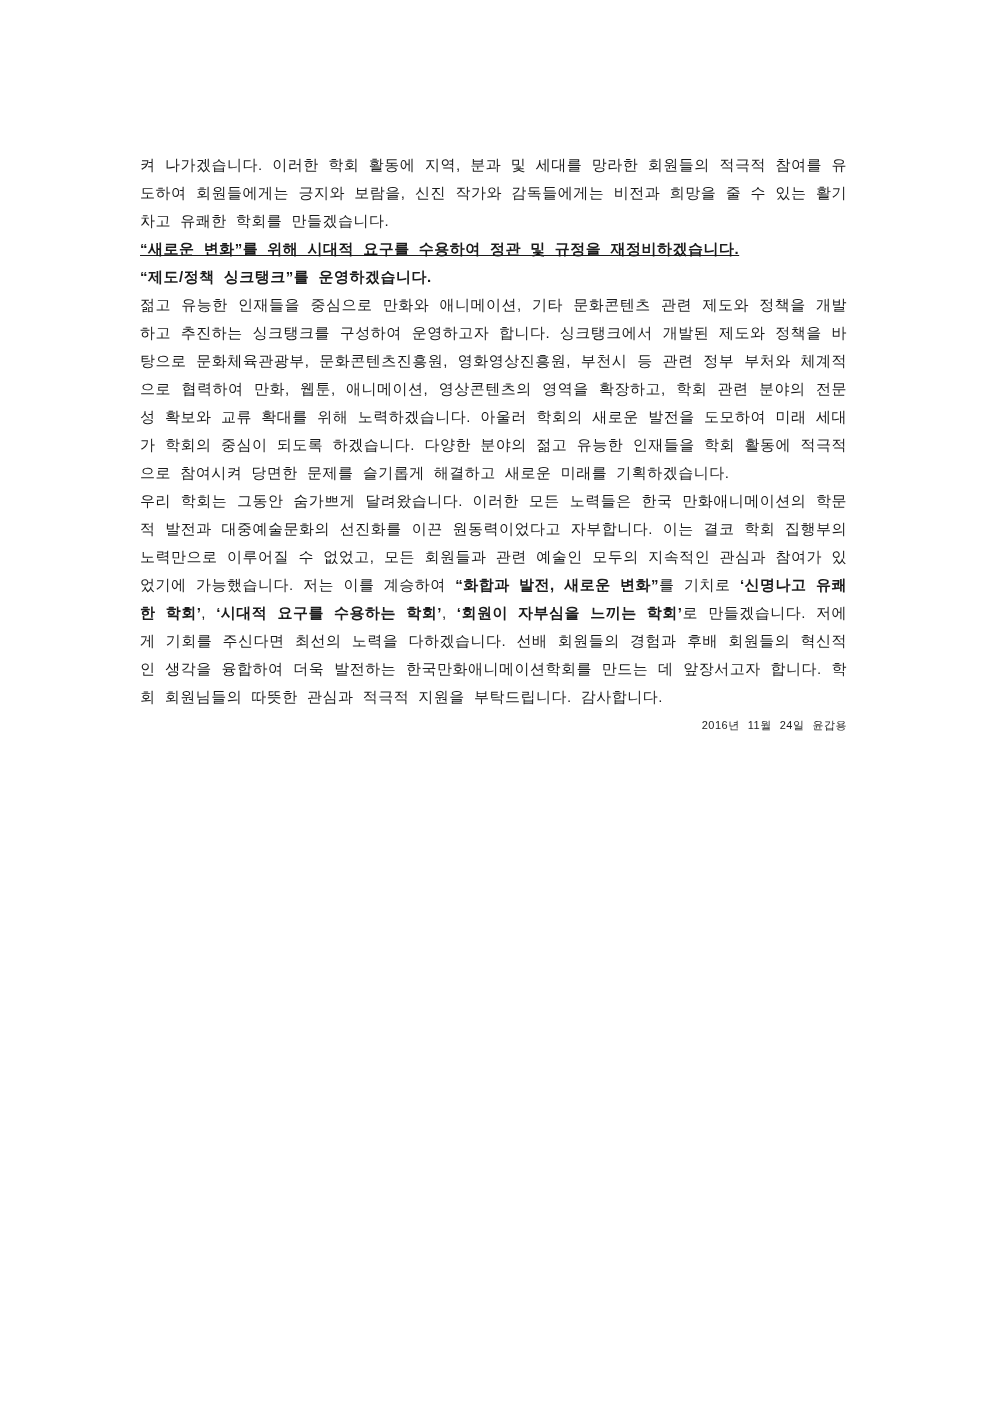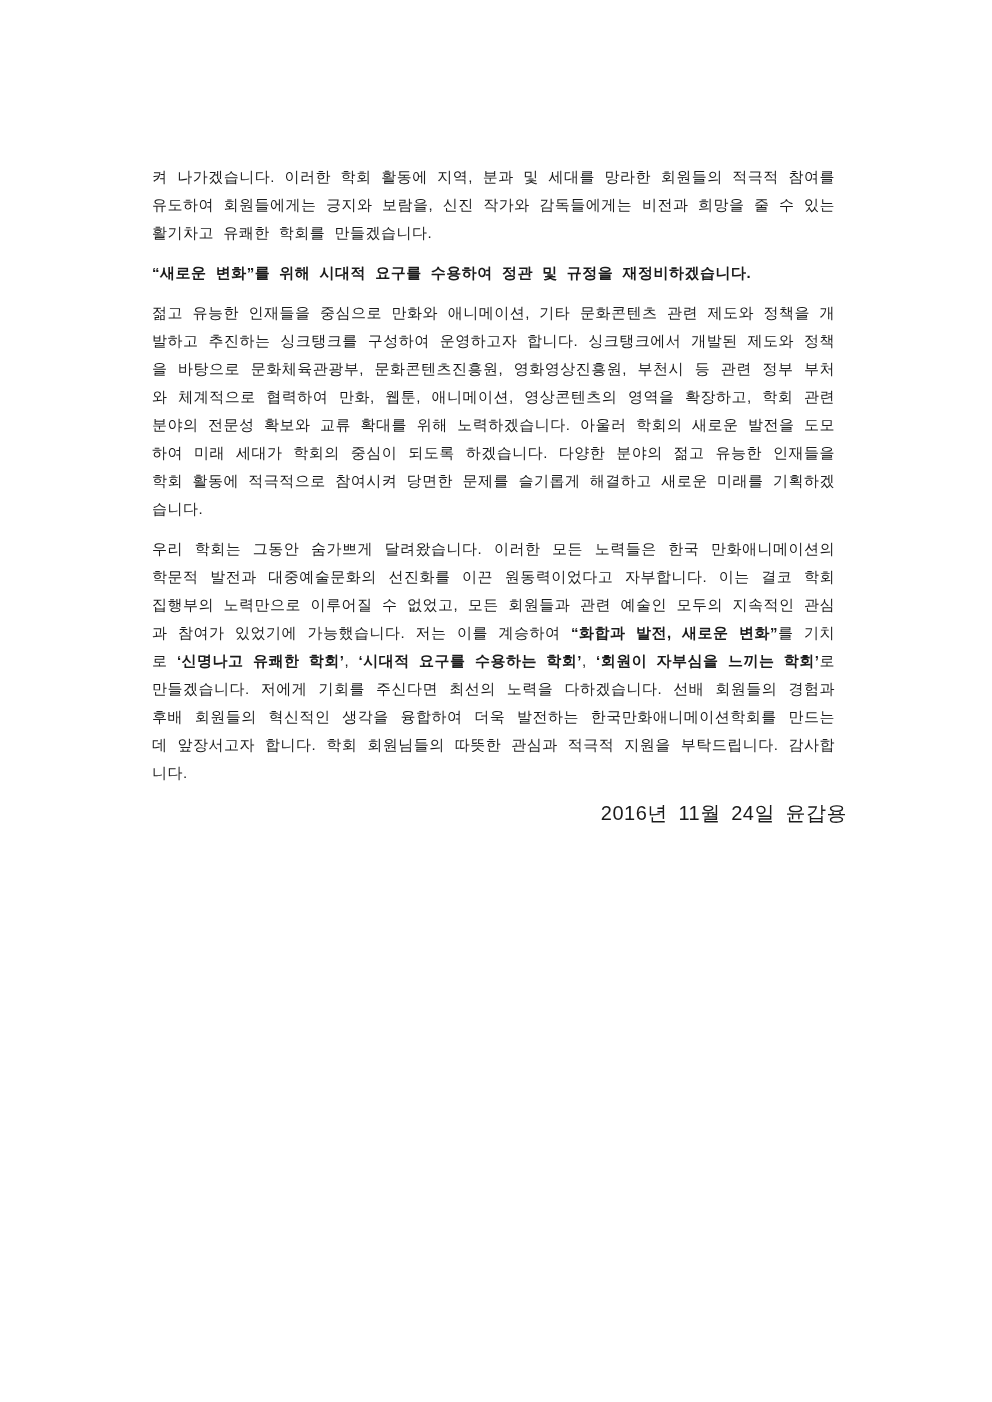--- a/index.html
+++ b/index.html
@@ -16,56 +16,57 @@
     font-family: "Liberation Sans", sans-serif;
     color: #1b1b1b;
   }
   .content {
     position: absolute;
     left: 140px;
     top: 151px;
     width: 707px;
   }
   p.doc {
-    margin: 12px;
+    margin: 0;
     font-size: 15px;
     line-height: 28px;
     text-align: justify;
     letter-spacing: 0.5px;
     word-spacing: 4.5px;
     white-space: normal;
   }
   p.doc .bold {
     font-weight: bold;
   }
-  .gap-before-lg { margin-top: 30px; }   
+  .gap-before-lg { margin-top: 30px; text-decoration: underline; }   
   .gap-before-md { margin-top: 21px; }   
   .gap-before-sm { margin-top: 11px; }   
   .signature {
     margin: 0;
-    font-size: 20px;
+    font-size: 11px;
     line-height: 28px;
     letter-spacing: 0.5px;
     word-spacing: 4.5px;
     text-align: right;
   }
 </style>
 </head>
 <body>
 
 <div class="page">
   <div class="content">
 
     <p class="doc"><span>켜 나가겠습니다. 이러한 학회 활동에 지역, 분과 및 세대를 망라한 회원들의 적극적 참여를 유도하여 회원들에게는 긍지와 보람을, 신진 작가와 감독들에게는 비전과 희망을 줄 수 있는 활기차고 유쾌한 학회를 만들겠습니다.</span></p>
 
     <p class="doc gap-before-lg"><span class="bold">“새로운 변화”를 위해 시대적 요구를 수용하여 정관 및 규정을 재정비하겠습니다.</span></p>
 
 
 
 
+    <p class="doc gap-before-md"><span class="bold">“제도/정책 싱크탱크”를 운영하겠습니다.</span></p>
 
     <p class="doc"><span>젊고 유능한 인재들을 중심으로 만화와 애니메이션, 기타 문화콘텐츠 관련 제도와 정책을 개발하고 추진하는 싱크탱크를 구성하여 운영하고자 합니다. 싱크탱크에서 개발된 제도와 정책을 바탕으로 문화체육관광부, 문화콘텐츠진흥원, 영화영상진흥원, 부천시 등 관련 정부 부처와 체계적으로 협력하여 만화, 웹툰, 애니메이션, 영상콘텐츠의 영역을 확장하고, 학회 관련 분야의 전문성 확보와 교류 확대를 위해 노력하겠습니다. 아울러 학회의 새로운 발전을 도모하여 미래 세대가 학회의 중심이 되도록 하겠습니다. 다양한 분야의 젊고 유능한 인재들을 학회 활동에 적극적으로 참여시켜 당면한 문제를 슬기롭게 해결하고 새로운 미래를 기획하겠습니다.</span></p>
 
     <p class="doc gap-before-sm"><span>우리 학회는 그동안 숨가쁘게 달려왔습니다. 이러한 모든 노력들은 한국 만화애니메이션의 학문적 발전과 대중예술문화의 선진화를 이끈 원동력이었다고 자부합니다. 이는 결코 학회 집행부의 노력만으로 이루어질 수 없었고, 모든 회원들과 관련 예술인 모두의 지속적인 관심과 참여가 있었기에 가능했습니다. 저는 이를 계승하여 </span><span class="bold">“화합과 발전, 새로운 변화”</span><span>를 기치로 </span><span class="bold">‘신명나고 유쾌한 학회’</span><span>, </span><span class="bold">‘시대적 요구를 수용하는 학회’</span><span>, </span><span class="bold">‘회원이 자부심을 느끼는 학회’</span><span>로 만들겠습니다. 저에게 기회를 주신다면 최선의 노력을 다하겠습니다. 선배 회원들의 경험과 후배 회원들의 혁신적인 생각을 융합하여 더욱 발전하는 한국만화애니메이션학회를 만드는 데 앞장서고자 합니다. 학회 회원님들의 따뜻한 관심과 적극적 지원을 부탁드립니다. 감사합니다.</span></p>
 
     <p class="signature">2016년 11월 24일 윤갑용</p>
 
   </div>
 </div>
 

